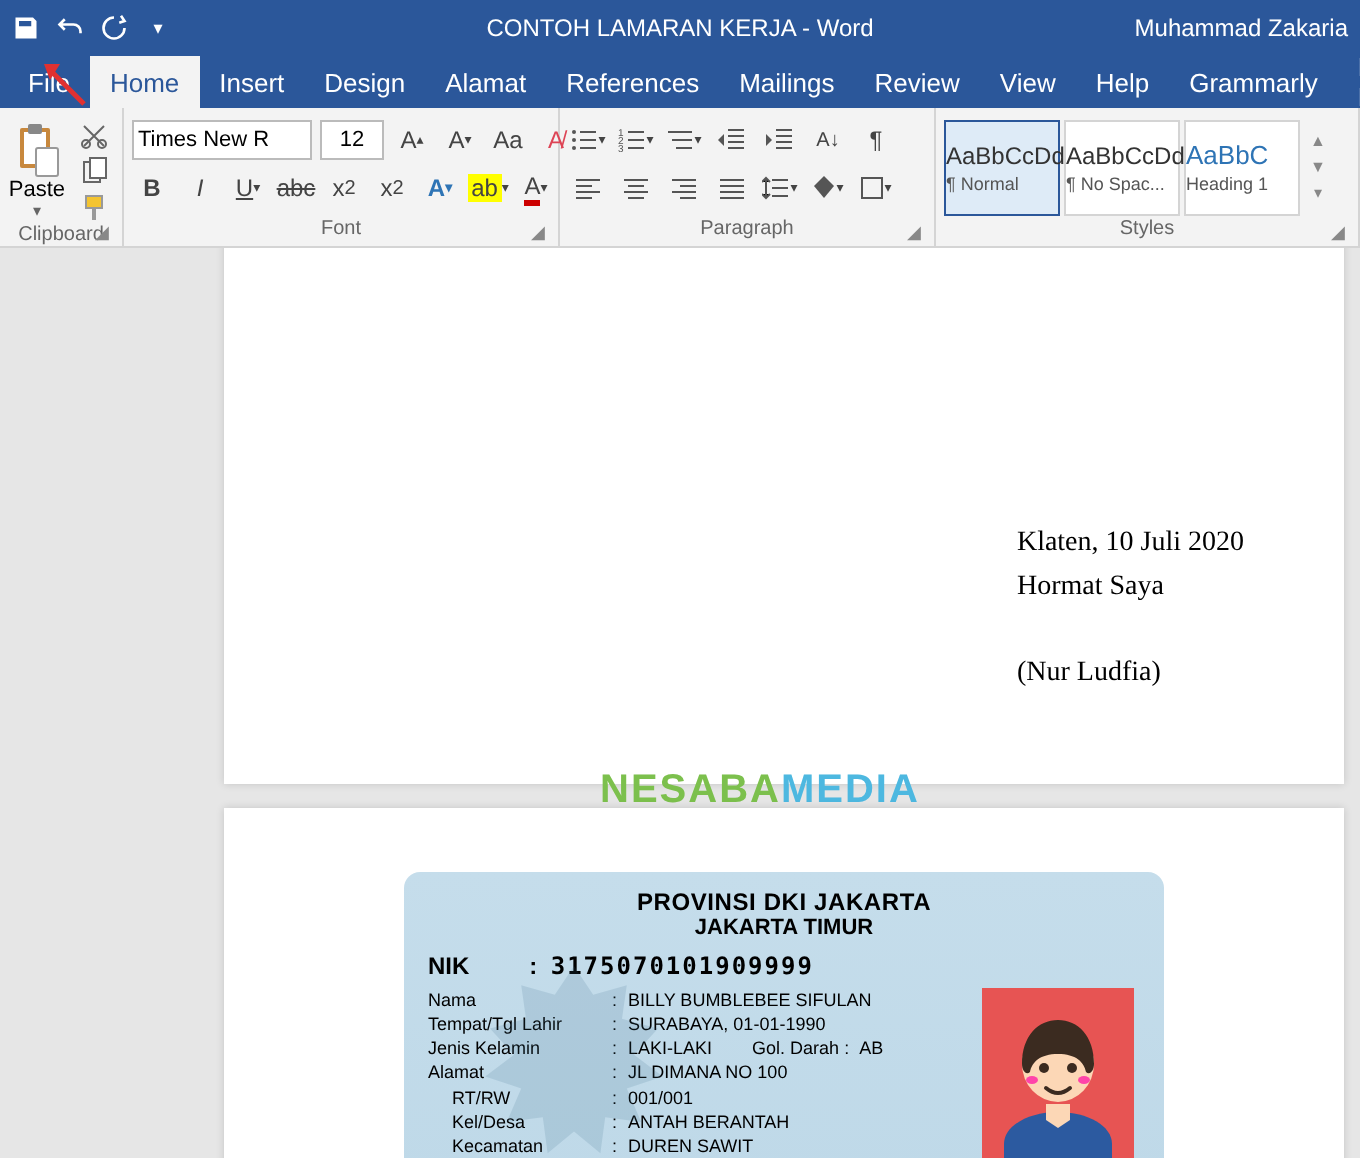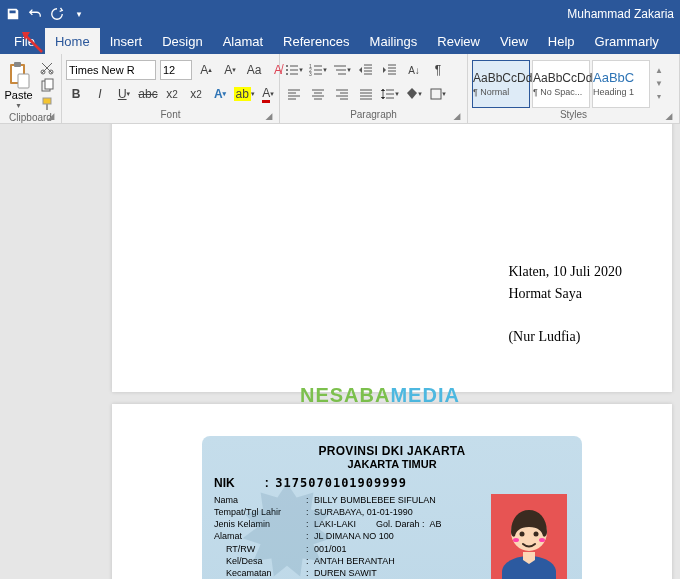--- a/index.html
+++ b/index.html
@@ -22,21 +22,21 @@
   .launcher { position: absolute; right: 0; bottom: 0; width: 12px; height: 12px; font-size: 9px; color: #888; }
   
   .paste-btn { display: flex; flex-direction: column; align-items: center; width: 40px; padding-top: 2px; }
   .paste-icon { width: 24px; height: 28px; }
   .cb-side { display: flex; flex-direction: column; gap: 2px; padding: 4px 2px 0 2px; }
   .sm-icon { width: 16px; height: 16px; color: #666; }
   
   .font-body { flex-direction: column; align-items: flex-start; gap: 4px; padding-top: 4px; }
   .font-row { display: flex; gap: 4px; align-items: center; }
   .font-select { width: 90px; height: 20px; font-size: 11px; border: 1px solid #bbb; background: #fff; padding: 0 2px; }
-  .size-select { width: 32px; height: 20px; font-size: 11px; border: 1px solid #bbb; background: #fff; padding: 0 2px; }
+  .size-select { width: 32px; height: 20px; font-size: 11px; border: 1px solid #bbb; background: #fff; padding: 0 2px; text-align: center; }
   .fbtn { width: 20px; height: 20px; display: inline-flex; align-items: center; justify-content: center; font-size: 12px; color: #444; cursor: pointer; }
   
   .para-body { flex-direction: column; gap: 4px; padding-top: 4px; }
   
   .styles-body { display: flex; gap: 2px; padding-top: 2px; }
   .style-item { width: 58px; height: 48px; border: 1px solid #d4d4d4; background: #fff; display: flex; flex-direction: column; justify-content: center; font-size: 9px; cursor: pointer; }
   .style-item.selected { border: 1px solid #2b579a; background: #deebf7; }
   .style-preview { font-size: 12px; color: #333; margin-bottom: 2px; }
   .style-preview.blue { color: #2e74b5; font-size: 13px; }
   .style-name { color: #555; }
@@ -87,20 +87,21 @@
           <path fill="none" stroke="#fff" stroke-width="1.5" d="M5 3L2 6l3 3M2 6h8a4 4 0 014 4v1"></path>
         </svg>
       </span>
     <span class="tb-icon">
         <svg viewBox="0 0 16 16" width="14" height="14">
           <path fill="none" stroke="#fff" stroke-width="1.5" d="M8 2a6 6 0 106 6M12 1l2 3-3 1"></path>
         </svg>
       </span>
     <span class="tb-icon" style="font-size:9px;">▾</span>
   </div>
+  <div class="tb-title">CONTOH LAMARAN KERJA  -  Word</div>
   <div class="tb-user">Muhammad Zakaria</div>
 </div>
 
 <div class="menubar">
   <div class="menu-item">File</div>
   <div class="menu-item active">Home</div>
   <div class="menu-item">Insert</div>
   <div class="menu-item">Design</div>
   <div class="menu-item">Alamat</div>
   <div class="menu-item">References</div>

